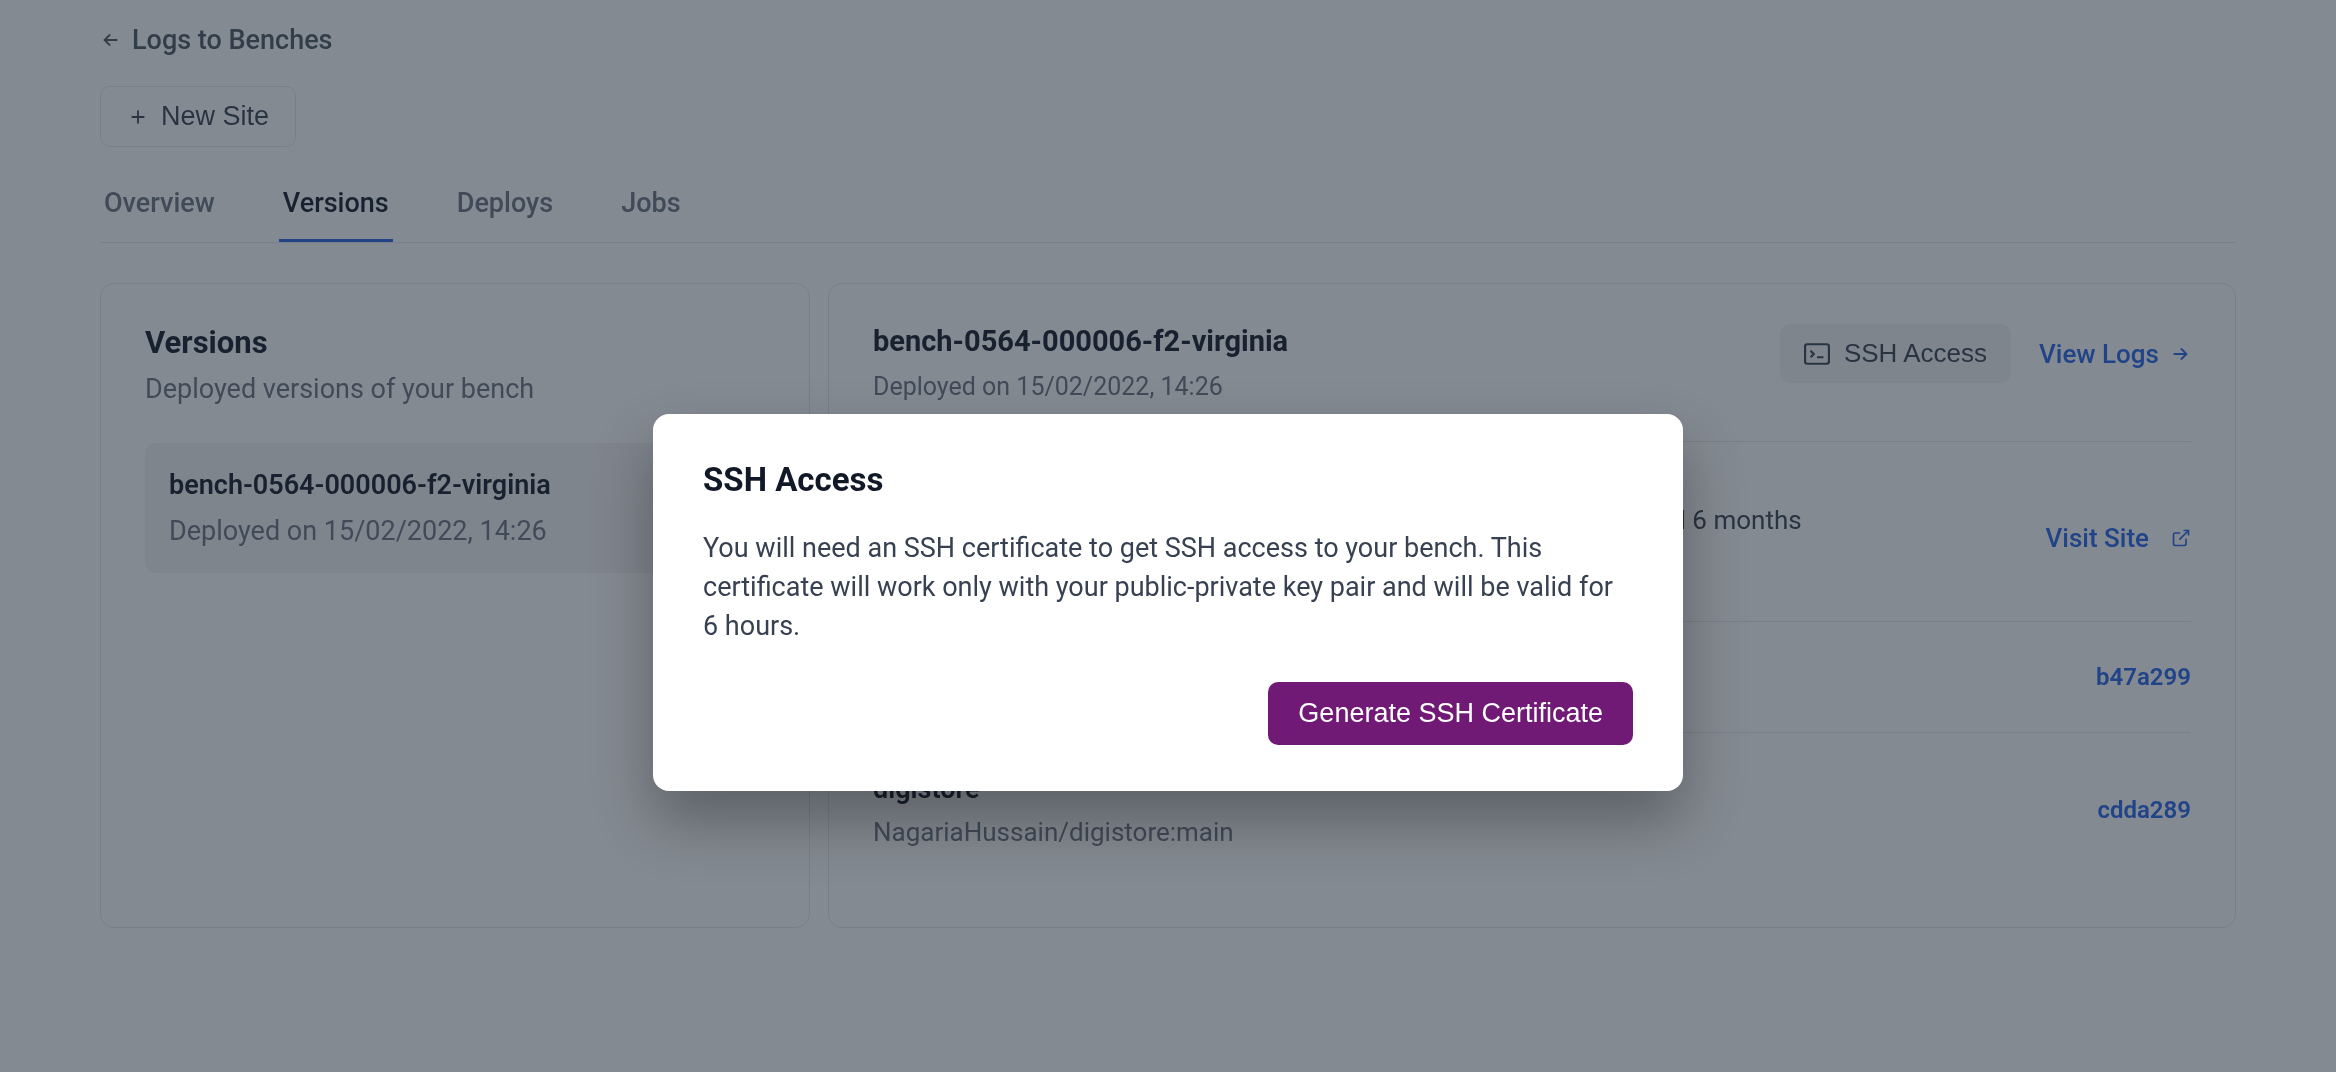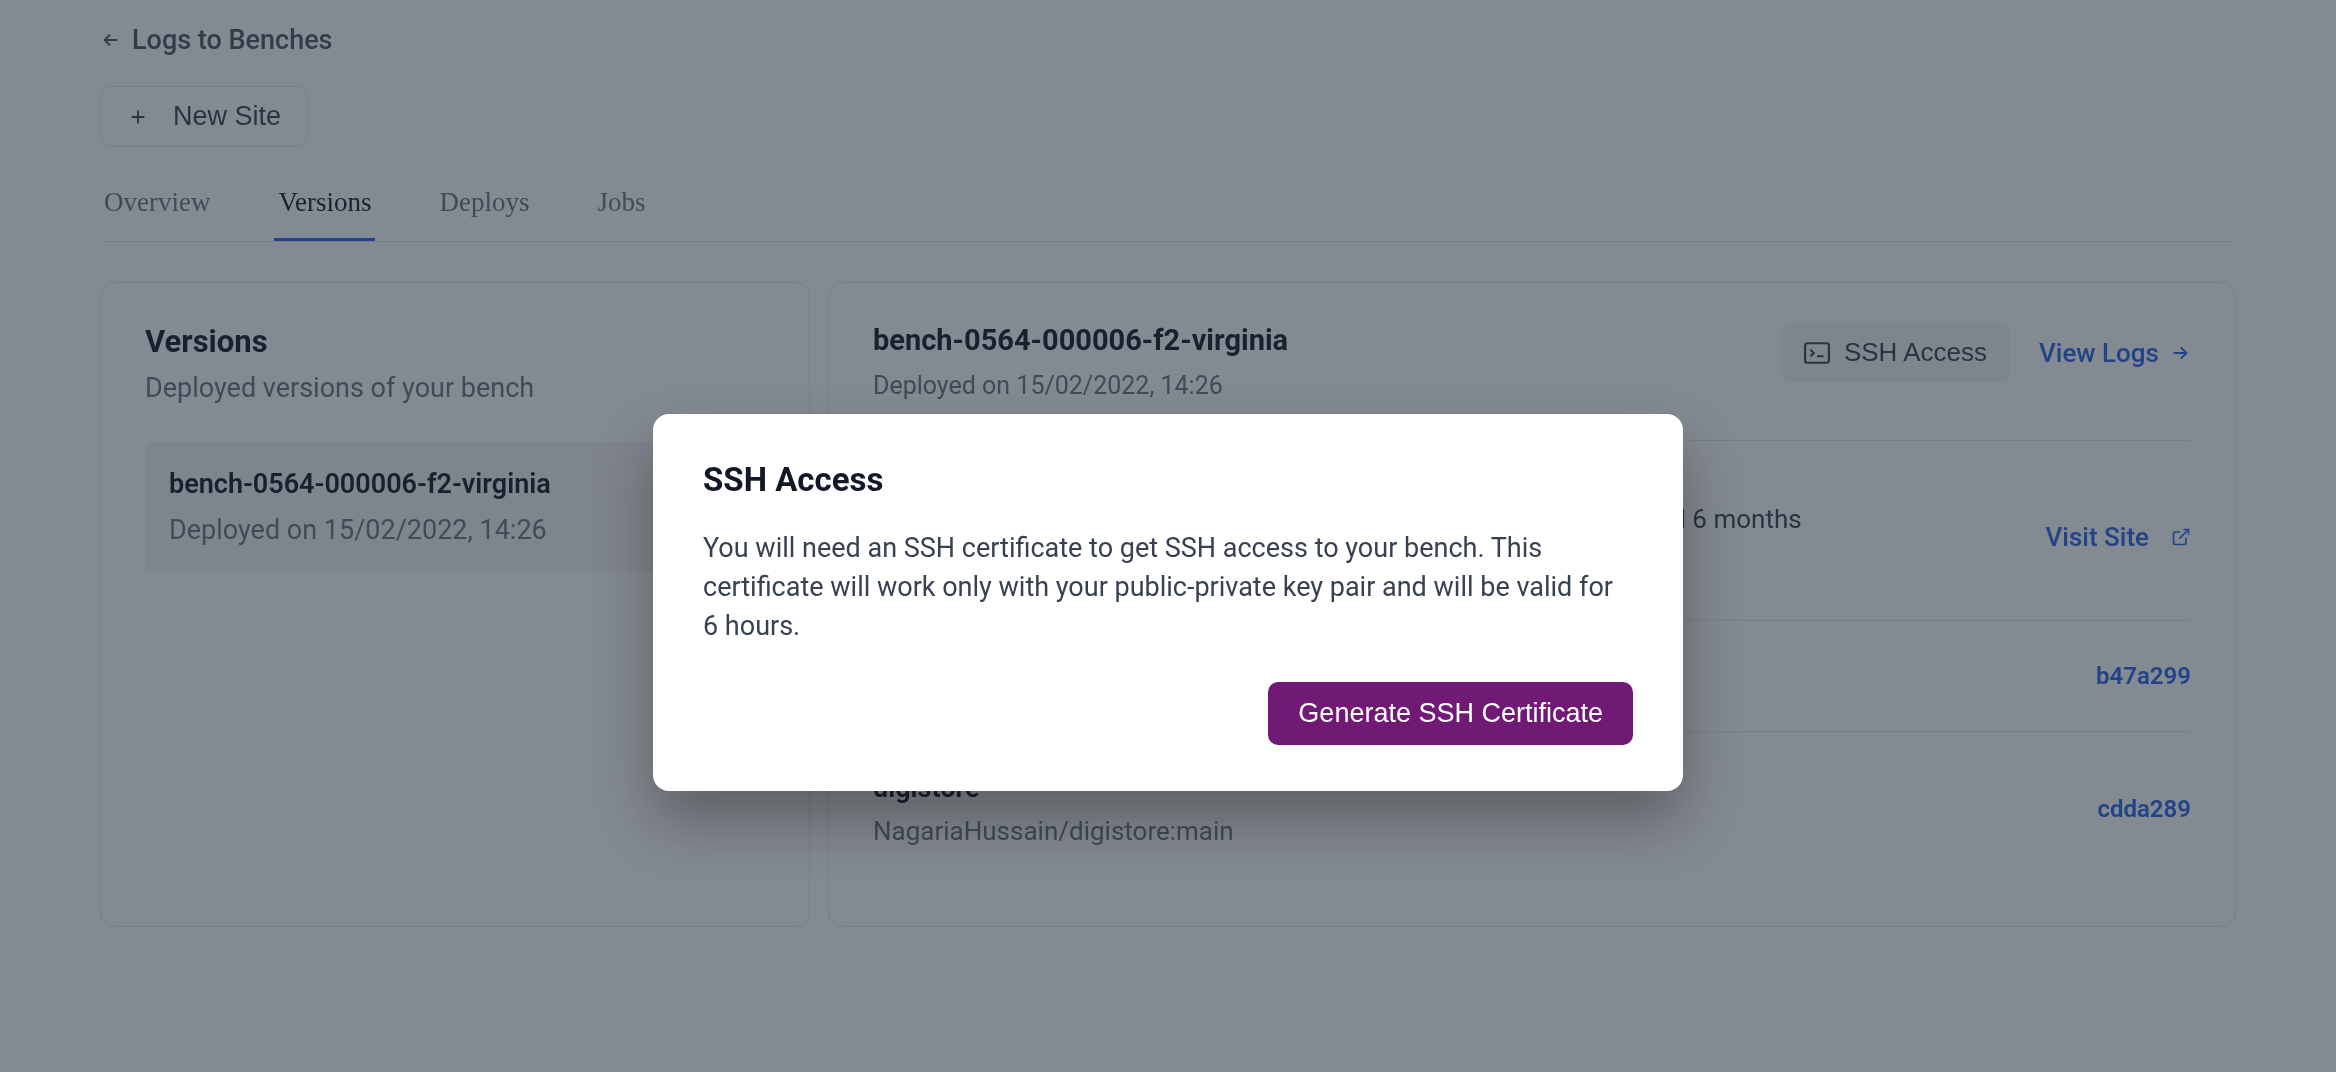--- a/index.html
+++ b/index.html
@@ -37,34 +37,33 @@
   .page-title { font-size: 40px; font-weight: 700; color: #111827; letter-spacing:-0.5px; }
   .status-badge {
     background: #ecf7f0;
     color: #1f9d55;
     font-size: 24px;
     font-weight: 600;
     padding: 8px 20px;
     border-radius: 10px;
   }
   .new-site-btn {
-    display:flex; align-items:center; gap:24px;
+    display:flex; align-items:center; gap:12px;
     font-size: 27px; font-weight: 500; color:#374151;
     background:#fff; border:1px solid #e5e7eb; border-radius:10px;
     padding: 14px 26px; cursor:pointer;
   }
   .plus-svg { width:22px; height:22px; stroke:#374151; stroke-width:2; fill:none; }
   .tabs {
     display:flex; gap: 60px; border-bottom:1px solid #e5e7eb;
   }
   .tab {
     font-size: 27px; font-weight: 500; color:#6b7280;
     padding: 8px 4px 20px 4px; cursor:pointer;
     border-bottom: 3px solid transparent;
-    font-family: Liberation Serif, serif;
   }
   .tab.active { color:#111827; border-bottom-color:#2563eb; }
   .content-row { display:flex; gap: 18px; margin-top: 40px; }
   .panel {
     border:1px solid #e5e7eb; border-radius: 14px; background:#fff;
   }
   .left-panel { width: 710px; padding: 40px 44px; }
   .right-panel { flex:1; padding: 40px 44px; }
   .lp-title { font-size: 31px; font-weight:700; color:#111827; margin-bottom: 12px; }
   .lp-sub { font-size: 27px; color:#6b7280; margin-bottom: 38px; }

